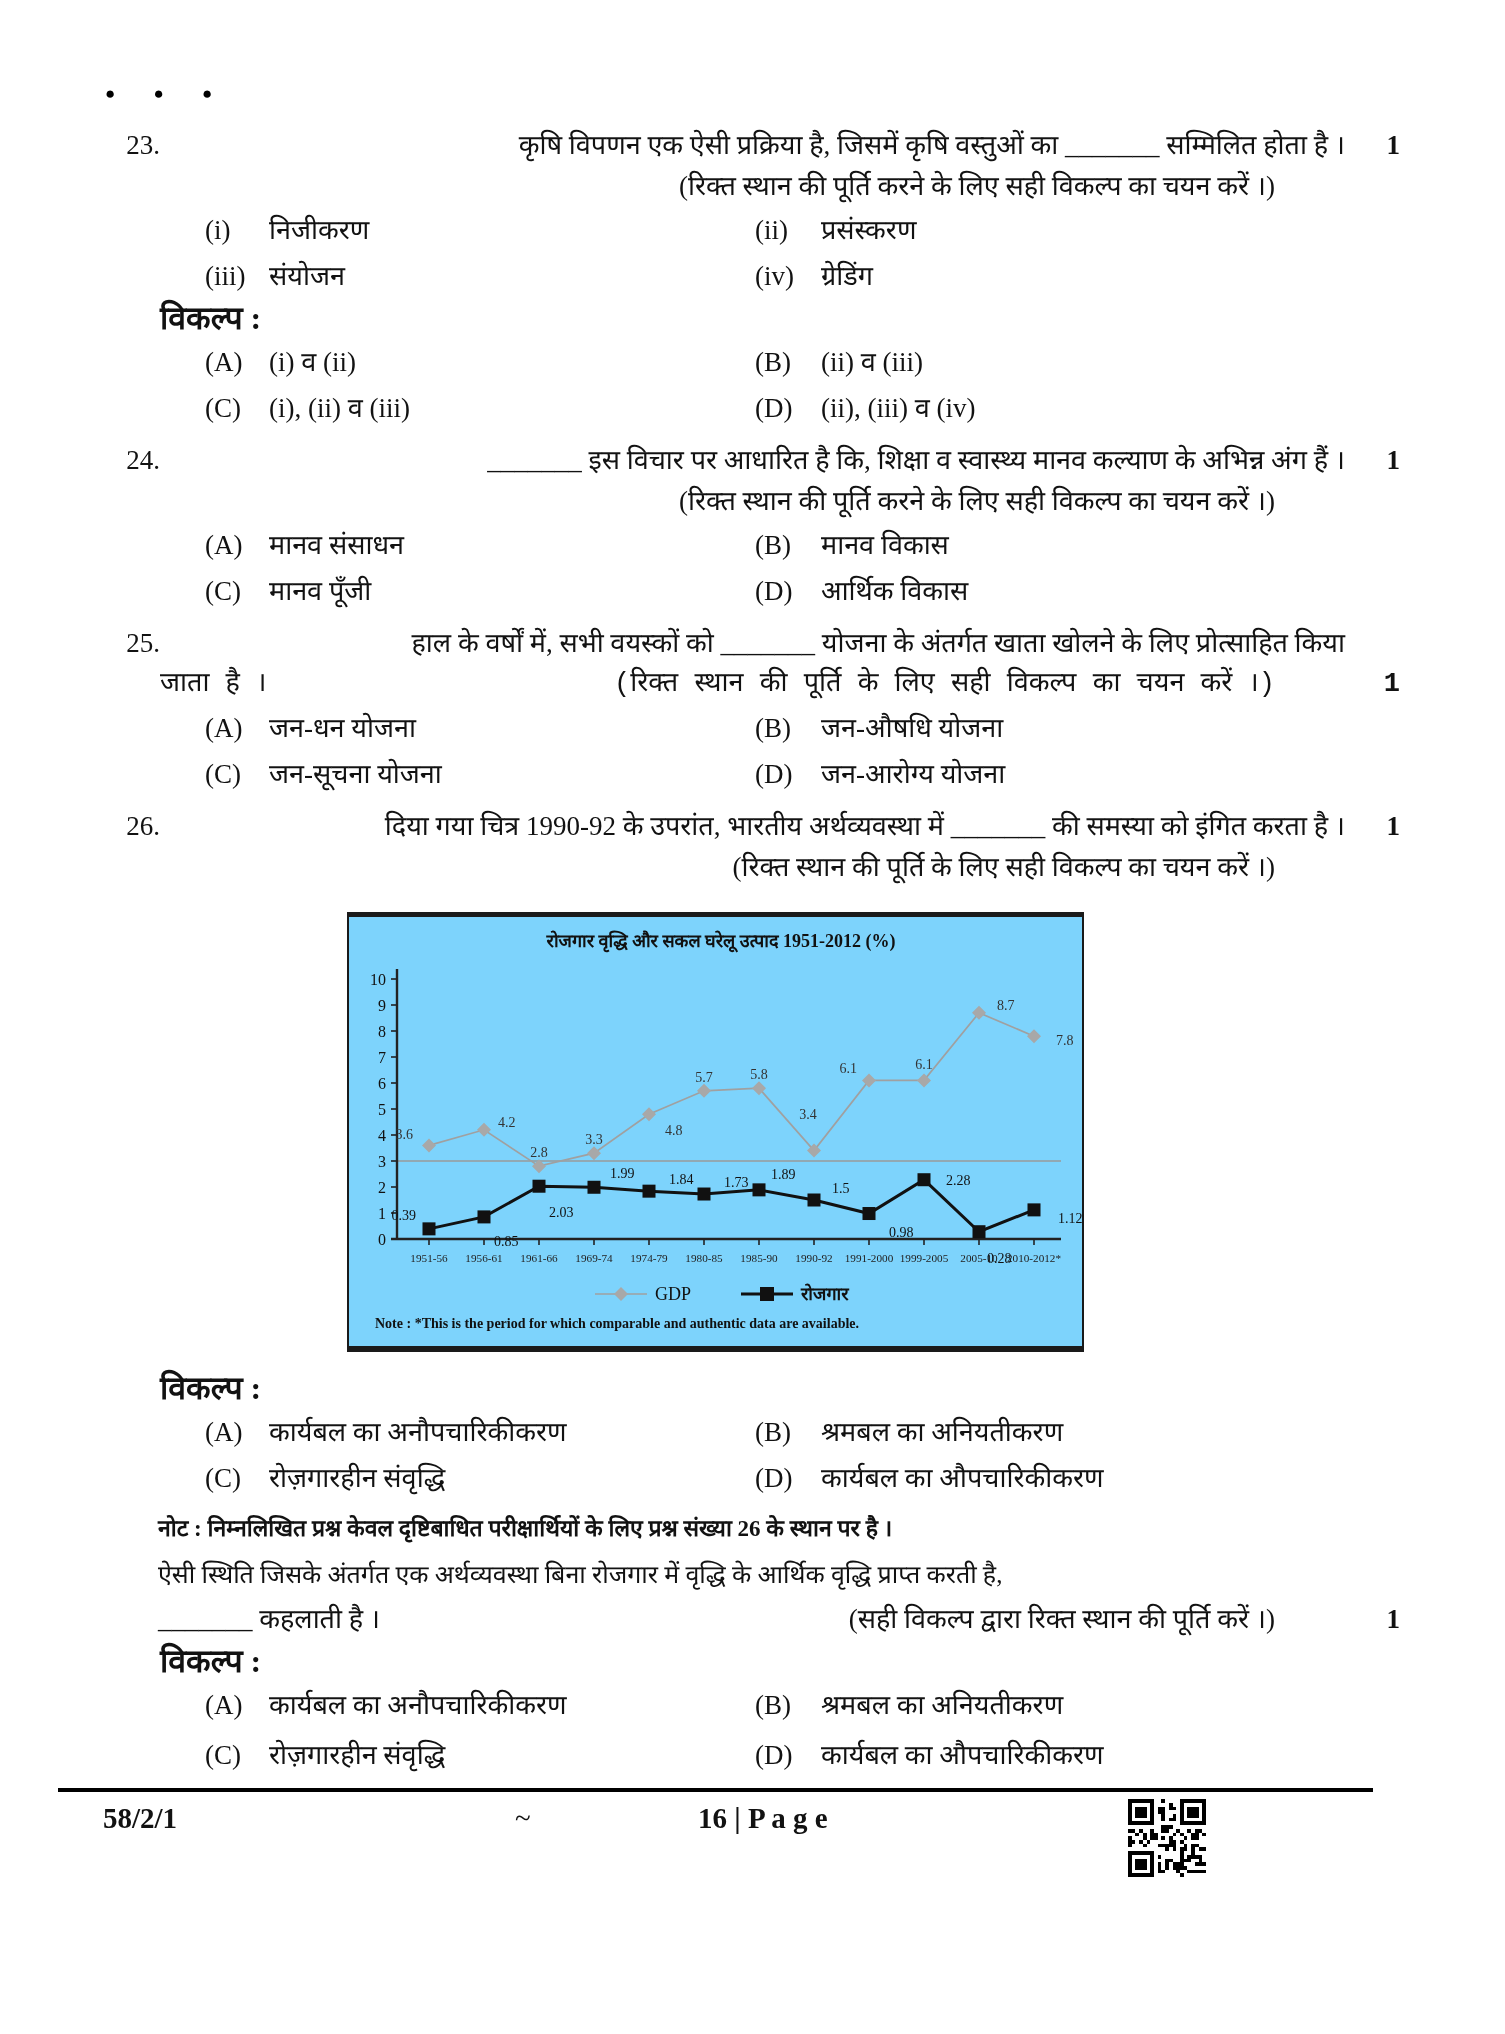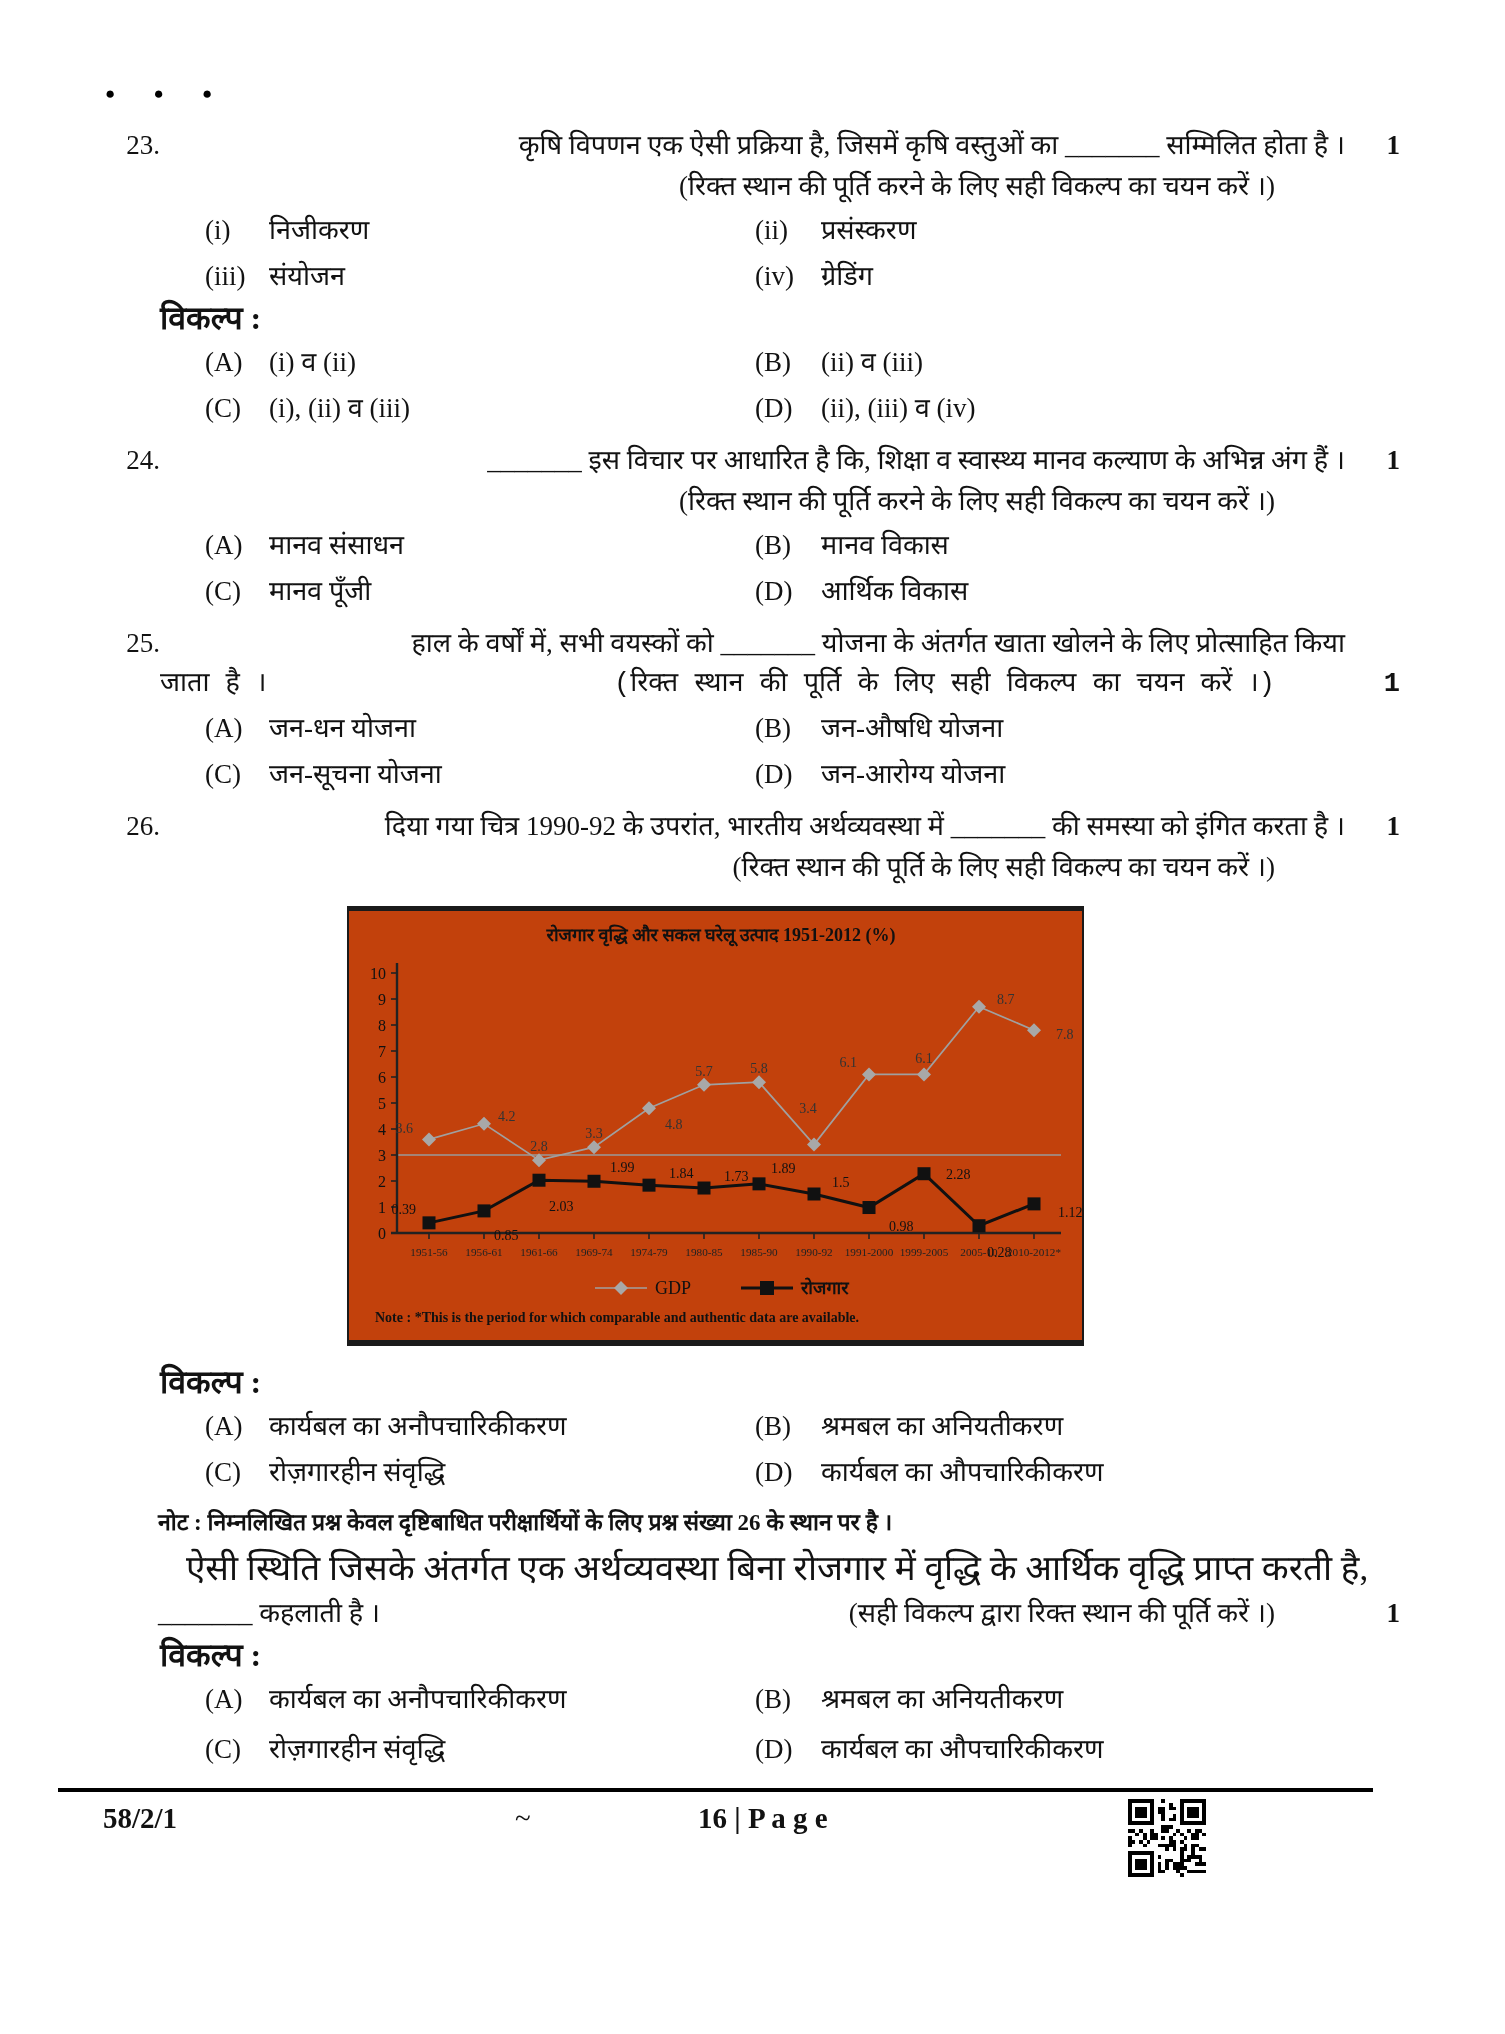--- a/index.html
+++ b/index.html
@@ -11,23 +11,23 @@
   .qrow{display:grid;grid-template-columns:55px 1185px 55px;align-items:baseline;
         font-size:27px;line-height:34px;text-align:right;}
   .qnum{}
   .qmark{font-weight:bold;}
   .hintrow{margin-left:55px;width:1115px;text-align:right;font-size:27px;line-height:34px;margin-top:7px;}
   .optgrid{margin-left:100px;margin-top:11px;display:grid;grid-template-columns:64px 486px 66px 520px;
            row-gap:13px;font-size:27px;line-height:33px;}
   .optlabel{margin-left:55px;margin-top:9px;font-size:32px;font-weight:bold;line-height:33px;}
   .split{display:flex;justify-content:space-between;padding-right:70px;}
   .noteline{margin-left:53px;margin-top:16px;font-size:23px;font-weight:bold;line-height:36px;}
-  .plainline{margin-left:81px;margin-top:10px;font-size:35px;line-height:36px;}
-  .chartwrap{margin-left:242px;margin-top:22px;margin-bottom:20px;width:733px;
-             border:2.5px solid #1a1a1a;border-top-width:5px;border-bottom-width:6px;background:#c2410c;text-decoration:underline;}
+  .plainline{margin-left:53px;margin-top:10px;font-size:25px;line-height:36px;}
+  .chartwrap{margin-left:242px;margin-top:28px;margin-bottom:20px;width:733px;
+             border:2.5px solid #1a1a1a;border-top-width:5px;border-bottom-width:6px;background:#7dd3fc;text-decoration:underline;}
   .footer-rule{position:absolute;left:58px;top:1788px;width:1315px;border-top:4.5px solid #000;}
   .footer-code{position:absolute;left:103px;top:1802px;font-size:29px;font-weight:bold;}
   .footer-tilde{position:absolute;left:515px;top:1802px;font-size:29px;}
   .footer-page{position:absolute;left:698px;top:1802px;font-size:29px;font-weight:bold;}
   .qrbox{position:absolute;left:1128px;top:1799px;width:78px;height:82px;}
   svg text{font-family:"Liberation Serif","DejaVu Serif",serif;}
 </style>
 </head>
 <body>
 

